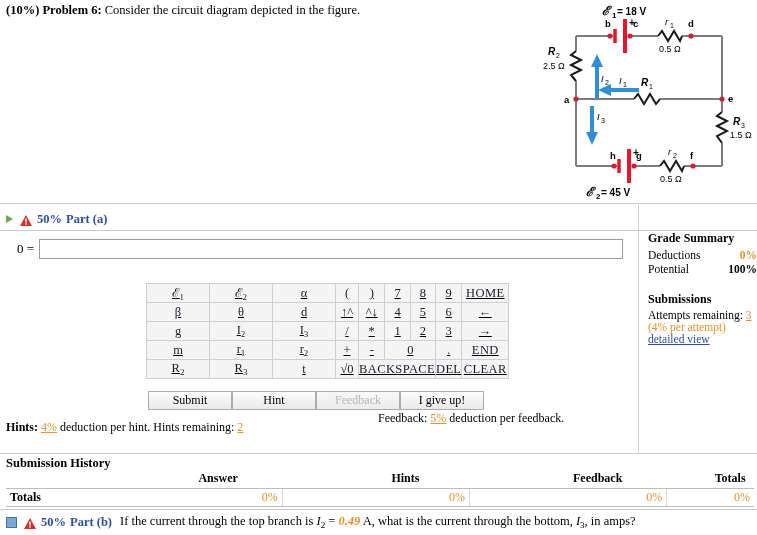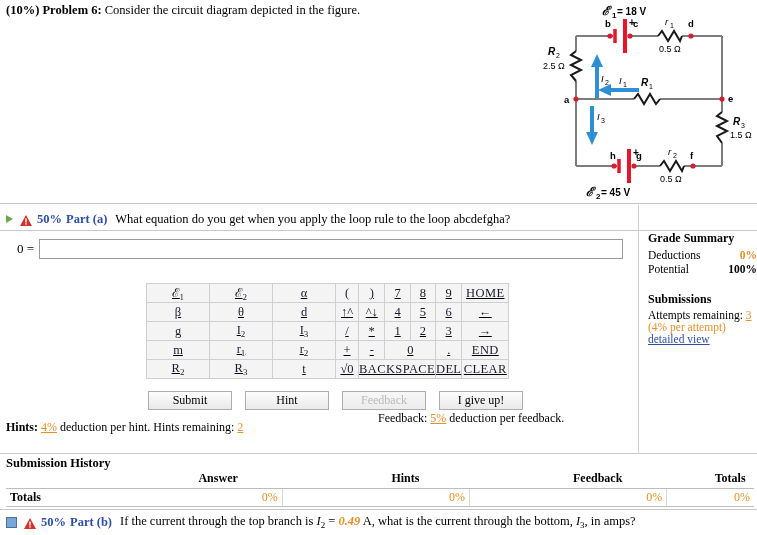--- a/index.html
+++ b/index.html
@@ -121,21 +121,21 @@
   .k-wide { width: 43px; }
   .k-fn  { width: 46px; color:#b8b8b8; font-family:"Liberation Sans",sans-serif; font-size:8.5px; letter-spacing:.4px;margin-top:12px;}
   .k-dis { color: #c2c2c2; }
   .k-bksp { color:#bdbdbd; font-family:"Liberation Sans",sans-serif; font-size:8.5px; letter-spacing:.4px;}
   .k-del { color:#bdbdbd; font-family:"Liberation Sans",sans-serif; font-size:7px; letter-spacing:.3px; width:20px;}
   .sub { font-size: 0.72em; vertical-align: -0.28em; }
 
   
   .btn-row {
     position: absolute; left: 148px; top: 391px;
-    display: flex; gap: 13px;
+    display: flex; 
   }
   .btn {
     width: 84px; height: 19px;
     border: 1px solid #adadad;
     background: linear-gradient(#fdfdfd, #e9e9e9);
     font-family: "Liberation Serif", serif;
     font-size: 12px;
     color: #000;
     text-align: center;
     line-height: 17px;
@@ -355,21 +355,20 @@
     <span class="tri-icon"></span>
     <span class="warn-icon">
       <svg width="12" height="11" viewBox="0 0 12 11">
           <polygon points="6,0 12,11 0,11" fill="#d0322e"></polygon>
           <rect x="5.3" y="3.5" width="1.4" height="4" fill="#fff"></rect>
           <rect x="5.3" y="8.2" width="1.4" height="1.4" fill="#fff"></rect>
         </svg>
     </span>
     <span class="part-pct">50%</span>
     <span class="part-label">Part (a)</span>
-    <span class="part-question">What equation do you get when you apply the loop rule to the loop abcdefgha?</span>
   </div>
 
   <div class="answer-row">
     <span class="eq-label">0 =</span>
     <input class="answer-input" type="text" value="" style="">
   </div>
 
   <table class="keypad">
     <tbody>
         <tr>

